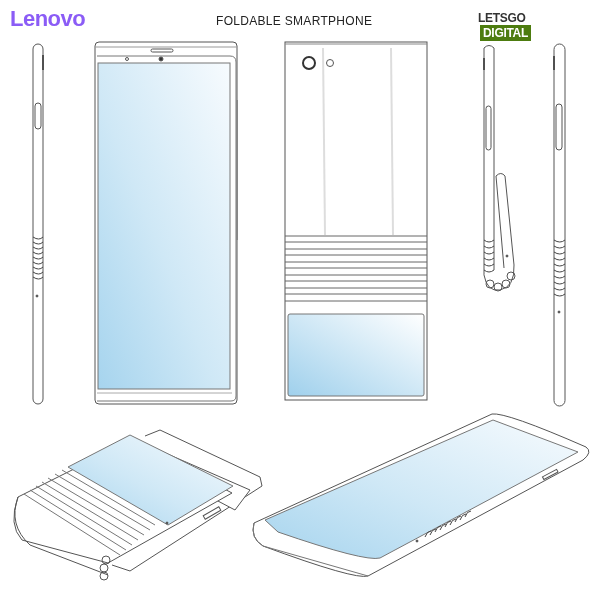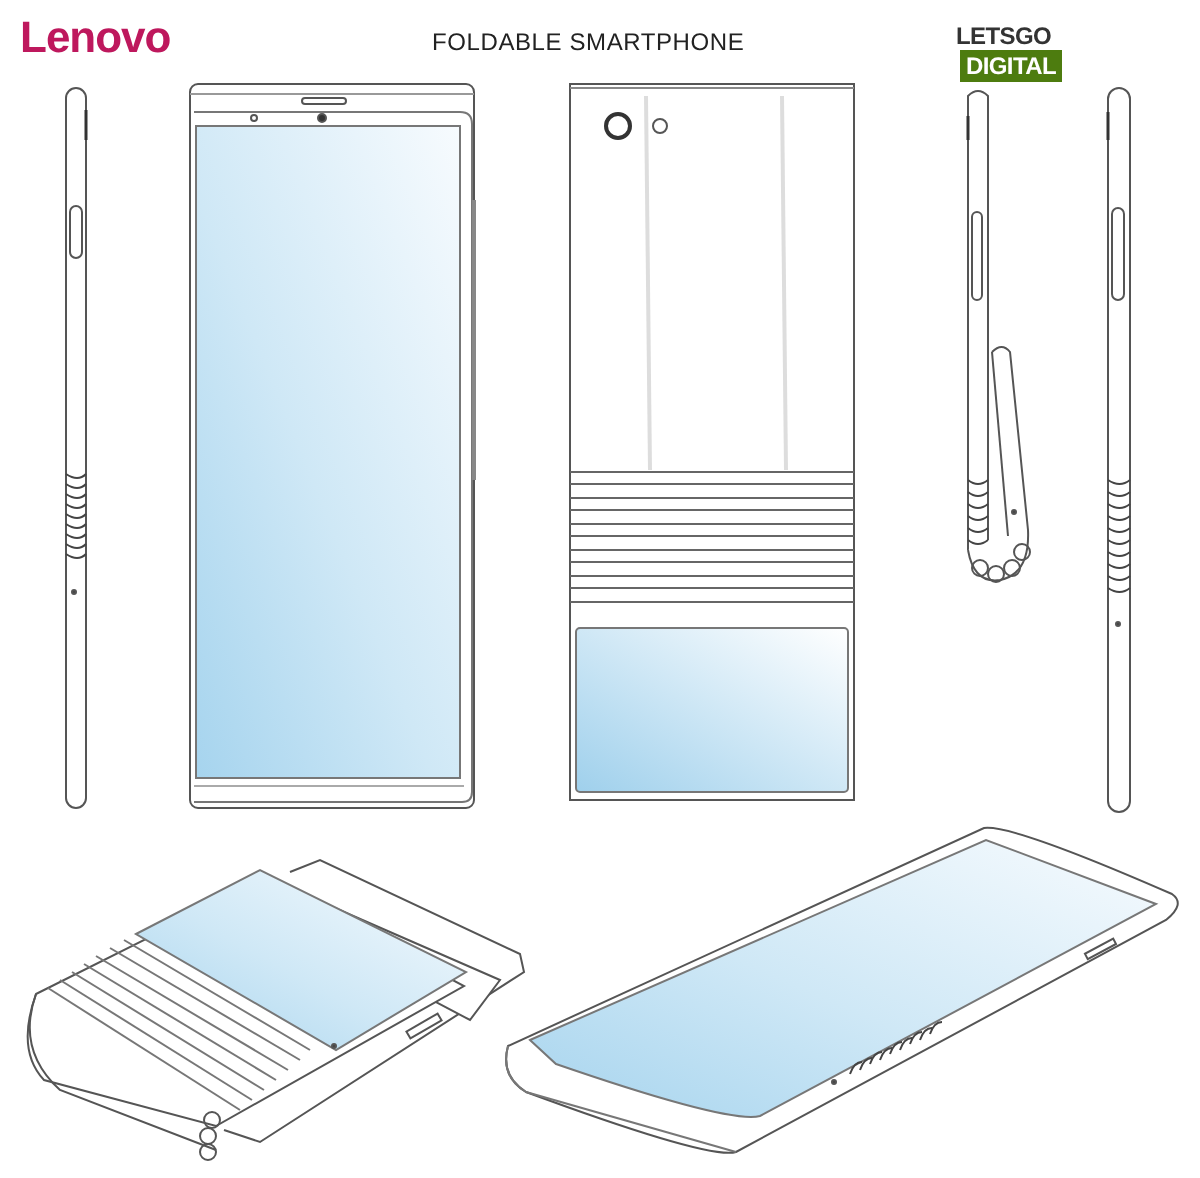--- a/index.html
+++ b/index.html
@@ -1,17 +1,17 @@
 <!DOCTYPE html>
 <html><head>
 <meta charset="utf-8">
 <style>
   html, body { margin:0; padding:0; background:#ffffff; }
   body { width:600px; height:589px; position:relative; overflow:hidden; font-family:"Liberation Sans", sans-serif; }
-  .brand { position:absolute; left:10px; top:6px; color:#be185d; font-weight:bold; font-size:22px; letter-spacing:-0.5px; }
+  .brand { position:absolute; left:10px; top:6px; color:#8b5cf6; font-weight:bold; font-size:22px; letter-spacing:-0.5px; }
   .title { position:absolute; left:216px; top:14px; color:#222; font-weight:normal; font-size:12px; letter-spacing:0.3px; }
   .logo { position:absolute; left:478px; top:11px; display:flex; align-items:flex-start; font-weight:bold; font-size:12px; font-family:"Liberation Sans", sans-serif;flex-direction:column; }
   .logo .a { color:#333; letter-spacing:-0.3px; }
   .logo .b { background:#4d7c0f; color:#fff; padding:1px 3px; margin-left:2px; letter-spacing:-0.3px; }
   svg.drawing { position:absolute; left:0; top:0; }
 </style>
 </head>
 <body>
 
 <div class="brand">Lenovo</div>

